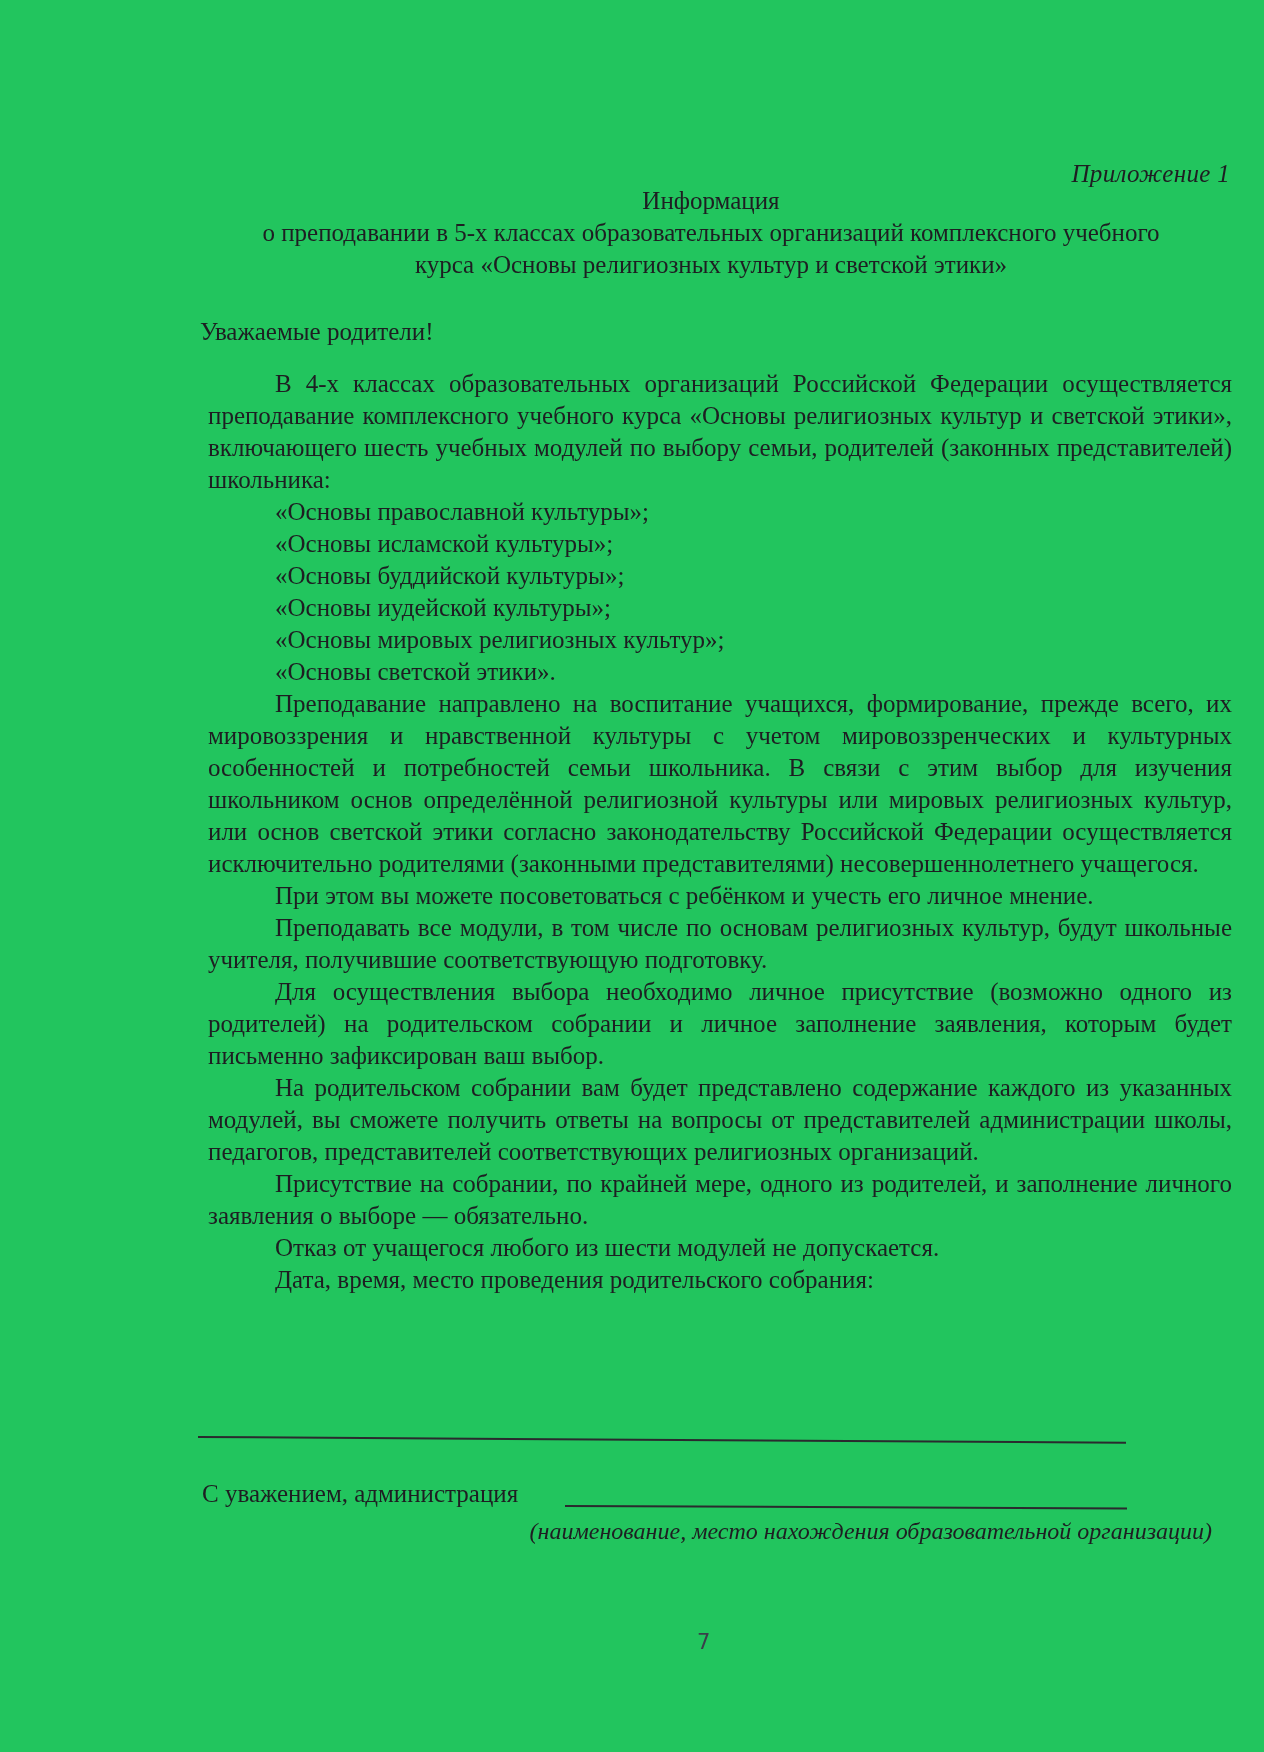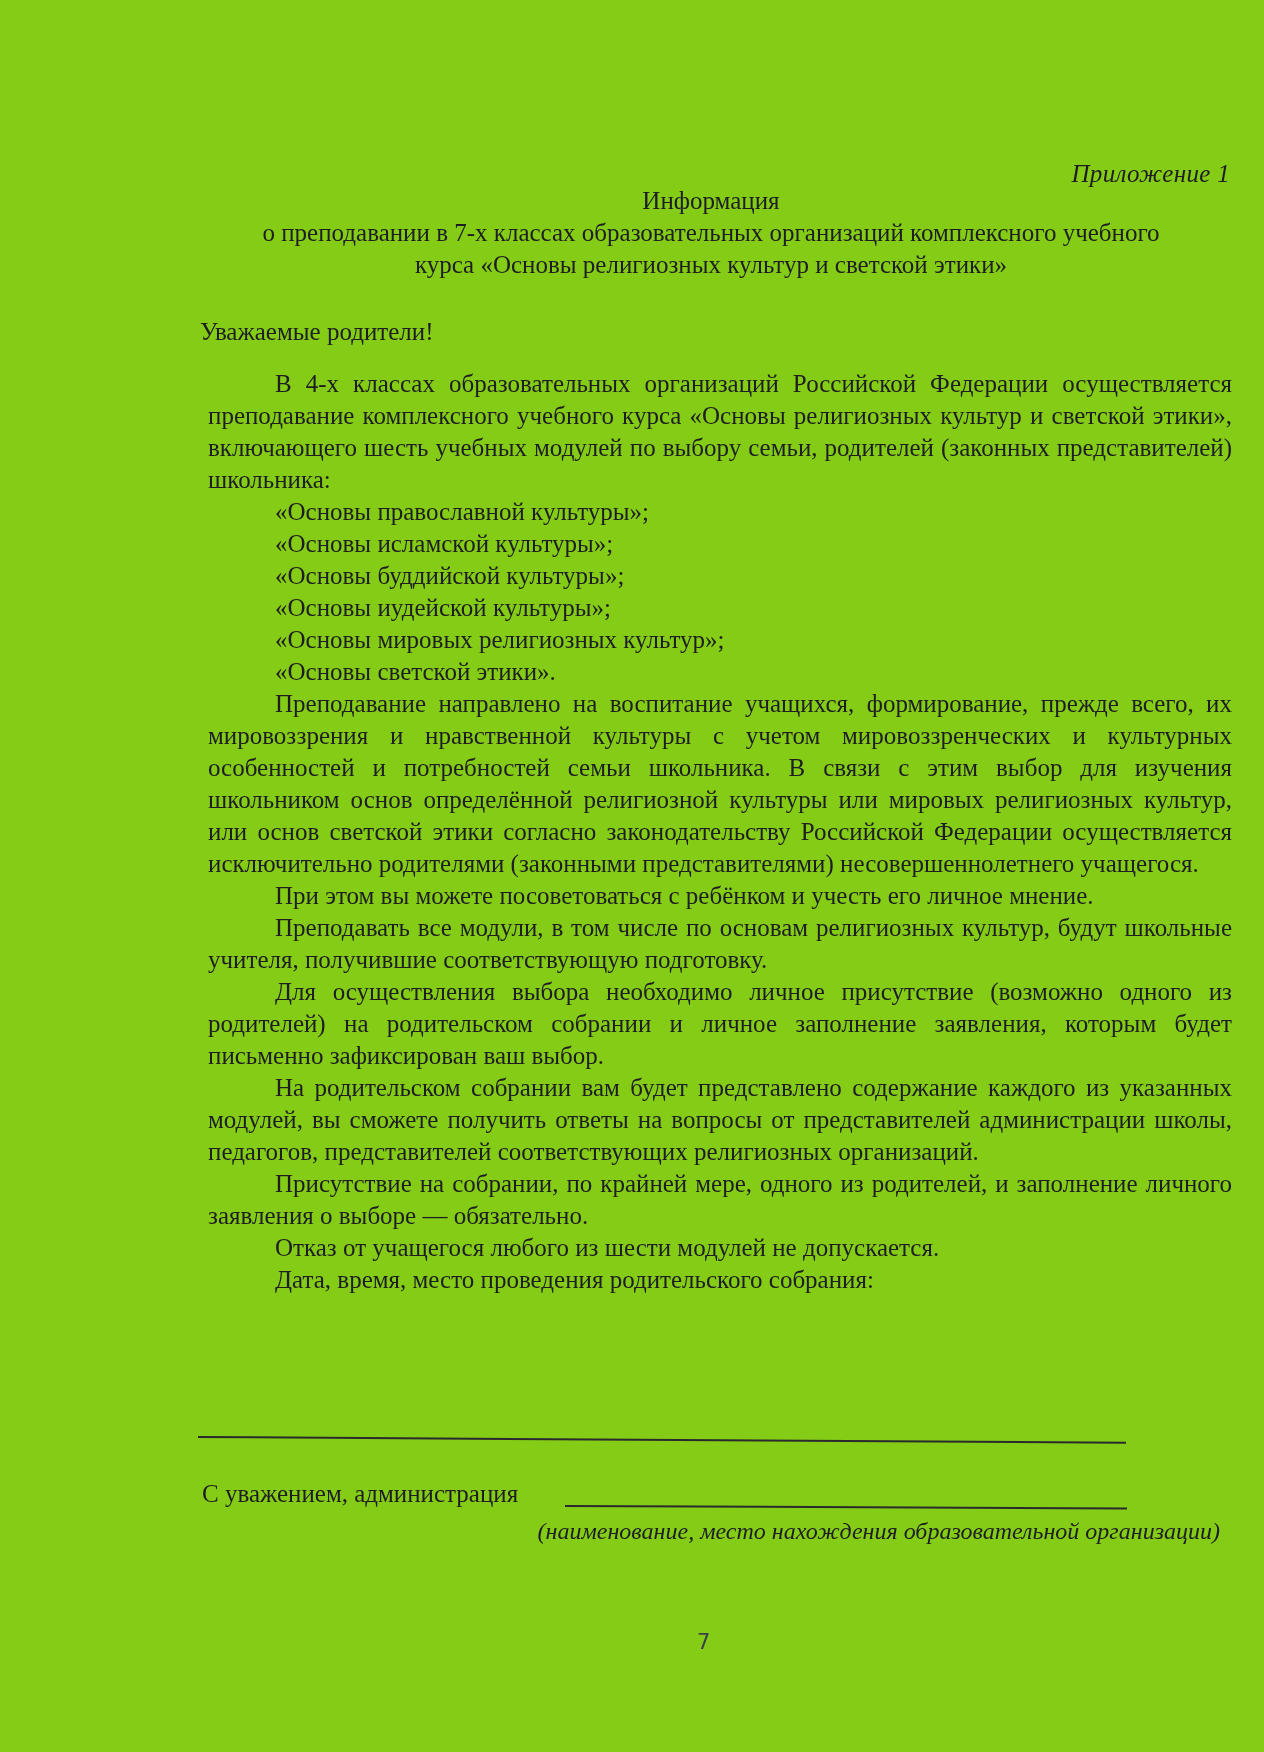--- a/index.html
+++ b/index.html
@@ -13,21 +13,21 @@
       position: relative;
       overflow: hidden;
       font-family: "Liberation Serif", "DejaVu Serif", serif;
       color: #1e1e22;
     }
     .page {
       position: absolute;
       left: 0; top: 0;
       width: 1264px;
       height: 1752px;
-      background: #84cc16;
+      background: #22c55e;
     }
     .annex {
       position: absolute;
       right: 34px;
       top: 158px;
       font-style: italic;
       font-size: 25px;
       line-height: 32px;
       letter-spacing: 0.3px;
     }
@@ -92,21 +92,21 @@
       left: 565px;
       top: 1505px;
       width: 562px;
       height: 0;
       border-top: 2px solid #2a2a2e;
       transform: rotate(0.25deg);
       transform-origin: left center;
     }
     .caption {
       position: absolute;
-      right: 44px;
+      right: 52px;
       top: 1516px;
       font-style: italic;
       font-size: 24px;
       line-height: 30px;
       white-space: nowrap;
     }
     .page-number {
       position: absolute;
       left: 697px;
       top: 1630px;
@@ -117,21 +117,21 @@
   </style>
 </head>
 <body>
 
 <div class="page">
 
   <div class="annex">Приложение 1</div>
 
   <div class="header">
     <div>Информация</div>
-    <span class="subtitle-line">о преподавании в 7-х классах образовательных организаций комплексного учебного</span>
+    <span class="subtitle-line">о преподавании в 5-х классах образовательных организаций комплексного учебного</span>
     <span class="subtitle-line">курса «Основы религиозных культур и светской этики»</span>
   </div>
 
   <div class="greeting">Уважаемые родители!</div>
 
   <div class="body">
     <p class="para">В 4-х классах образовательных организаций Российской Федерации осуществляется преподавание комплексного учебного курса «Основы религиозных культур и светской этики», включающего шесть учебных модулей по выбору семьи, родителей (законных представителей) школьника:</p>
 
     <ul class="module-list">
       <li>«Основы православной культуры»;</li>

